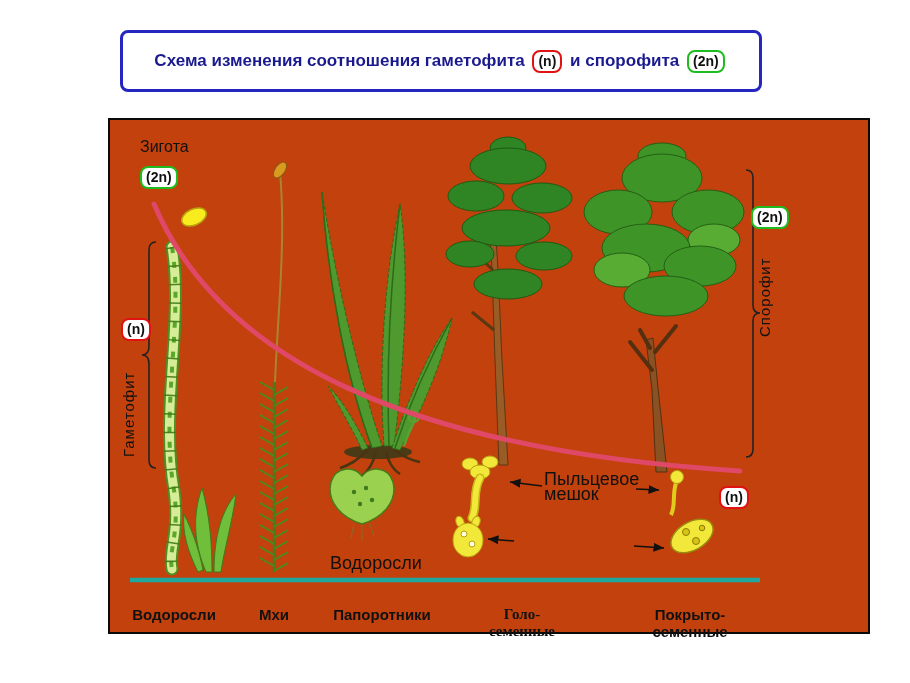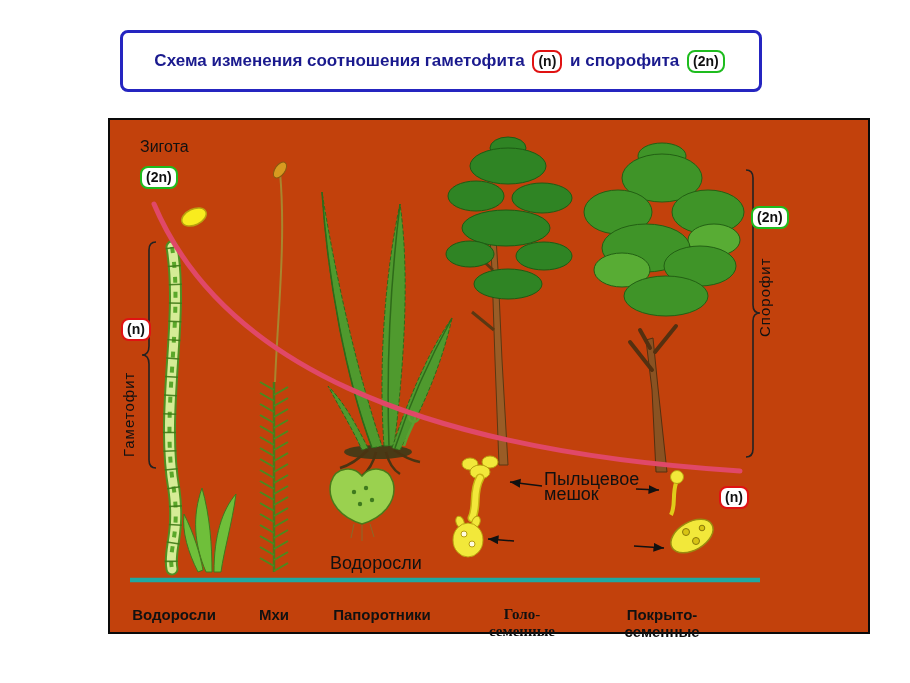--- a/index.html
+++ b/index.html
@@ -190,19 +190,19 @@
       <div></div>
     </div>
     <div class="cat" style="left:272px;">
       <div>Папоротники</div>
       <div></div>
     </div>
     <div class="cat" style="left:412px;font-family:Liberation Serif, serif;">
       <div>Голо-</div>
       <div>семенные</div>
     </div>
-    <div class="cat" style="left:552px;">
+    <div class="cat" style="left:580px;">
       <div>Покрыто-</div>
       <div>семенные</div>
     </div>
 
   </div>
 </div>
 
 </body></html>

